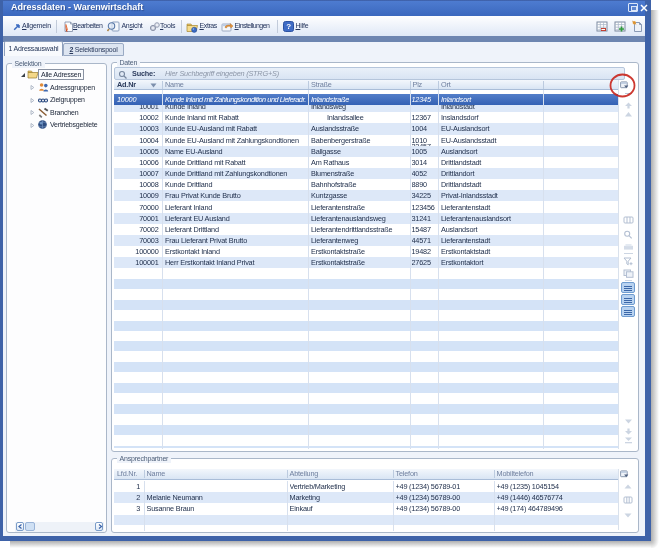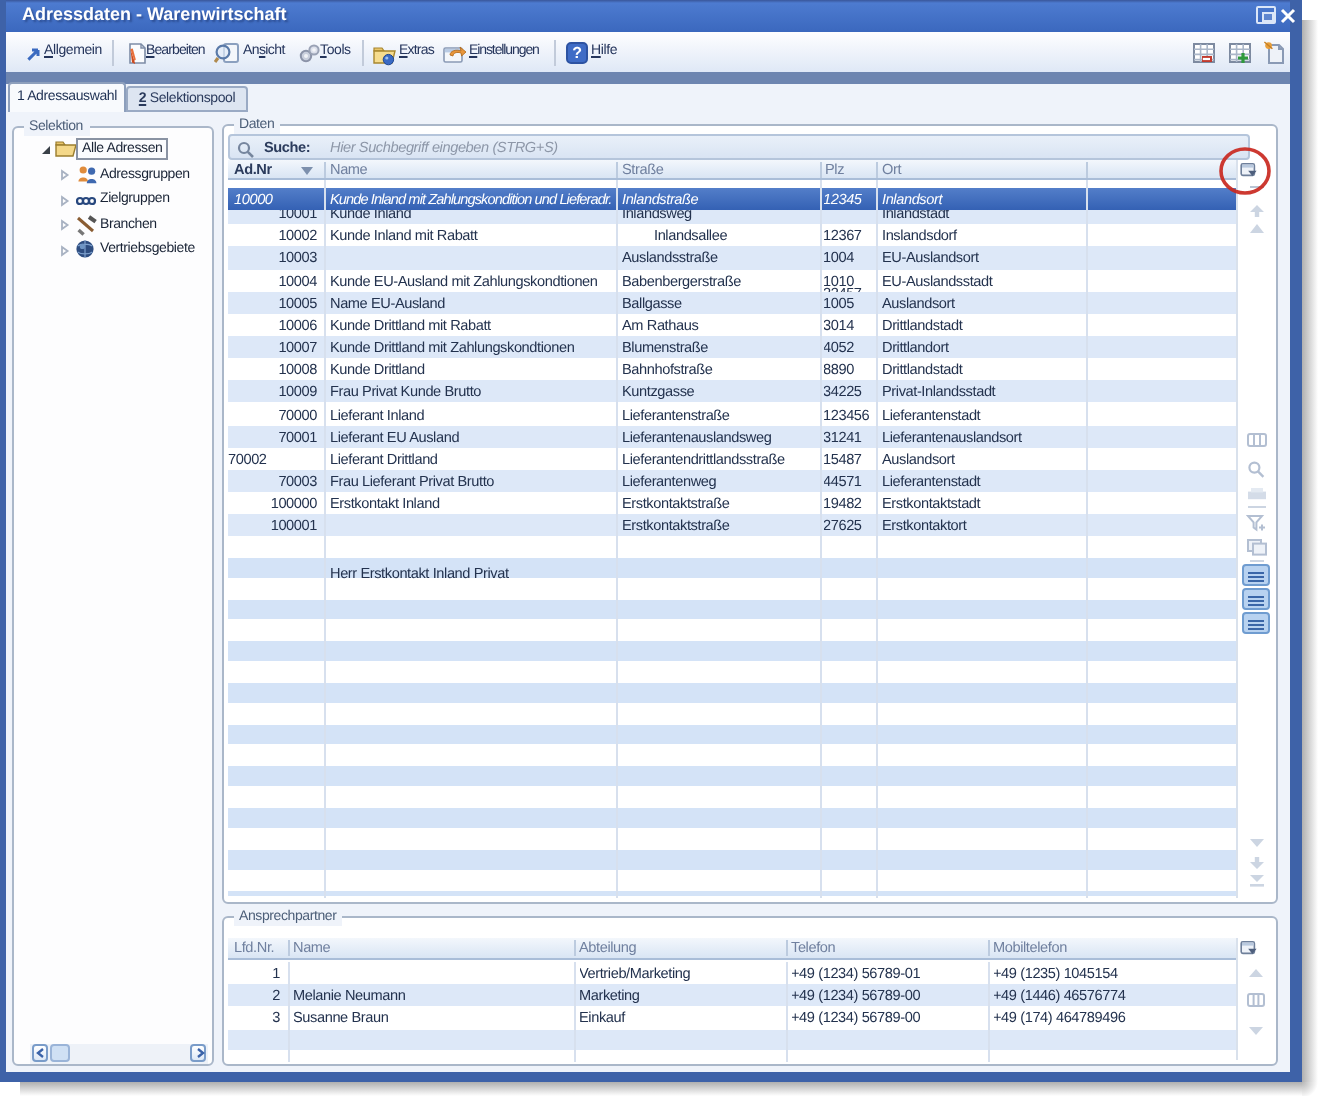--- a/index.html
+++ b/index.html
@@ -248,20 +248,21 @@
 </div>
 <div class="grow" style="top:22.30px;">
 <span class="gc" style="left:0;width:44.5px;text-align:right;">10002</span>
 <span class="gc" style="left:51.0px;width:142.0px;">Kunde Inland mit Rabatt</span>
 <span class="gc" style="left:197.0px;width:97.5px;margin-left:16px;">Inlandsallee</span>
 <span class="gc" style="left:297.5px;width:25.5px;">12367</span>
 <span class="gc" style="left:327.0px;width:100.5px;">Inslandsdorf</span>
 </div>
 <div class="grow alt" style="top:33.45px;">
 <span class="gc" style="left:0;width:44.5px;text-align:right;">10003</span>
+<span class="gc" style="left:51.0px;width:142.0px;">Kunde EU-Ausland mit Rabatt</span>
 <span class="gc" style="left:197.0px;width:97.5px;">Auslandsstraße</span>
 <span class="gc" style="left:297.5px;width:25.5px;">1004</span>
 <span class="gc" style="left:327.0px;width:100.5px;">EU-Auslandsort</span>
 </div>
 <div class="grow" style="top:44.60px;">
 <span class="gc" style="left:0;width:44.5px;text-align:right;">10004</span>
 <span class="gc" style="left:51.0px;width:142.0px;">Kunde EU-Ausland mit Zahlungskondtionen</span>
 <span class="gc" style="left:197.0px;width:97.5px;">Babenbergerstraße</span>
 <span class="gc" style="left:297.5px;width:25.5px;">1010</span>
 <span class="gc" style="left:327.0px;width:100.5px;">EU-Auslandsstadt</span>
@@ -309,21 +310,21 @@
 <span class="gc" style="left:327.0px;width:100.5px;">Lieferantenstadt</span>
 </div>
 <div class="grow alt" style="top:122.65px;">
 <span class="gc" style="left:0;width:44.5px;text-align:right;">70001</span>
 <span class="gc" style="left:51.0px;width:142.0px;">Lieferant EU Ausland</span>
 <span class="gc" style="left:197.0px;width:97.5px;">Lieferantenauslandsweg</span>
 <span class="gc" style="left:297.5px;width:25.5px;">31241</span>
 <span class="gc" style="left:327.0px;width:100.5px;">Lieferantenauslandsort</span>
 </div>
 <div class="grow" style="top:133.80px;">
-<span class="gc" style="left:0;width:44.5px;">70002</span>
+<span class="gc" style="left:0;width:44.5px;text-align:right;">70002</span>
 <span class="gc" style="left:51.0px;width:142.0px;">Lieferant Drittland</span>
 <span class="gc" style="left:197.0px;width:97.5px;">Lieferantendrittlandsstraße</span>
 <span class="gc" style="left:297.5px;width:25.5px;">15487</span>
 <span class="gc" style="left:327.0px;width:100.5px;">Auslandsort</span>
 </div>
 <div class="grow alt" style="top:144.95px;">
 <span class="gc" style="left:0;width:44.5px;text-align:right;">70003</span>
 <span class="gc" style="left:51.0px;width:142.0px;">Frau Lieferant Privat Brutto</span>
 <span class="gc" style="left:197.0px;width:97.5px;">Lieferantenweg</span>
 <span class="gc" style="left:297.5px;width:25.5px;">44571</span>
@@ -331,21 +332,21 @@
 </div>
 <div class="grow" style="top:156.10px;">
 <span class="gc" style="left:0;width:44.5px;text-align:right;">100000</span>
 <span class="gc" style="left:51.0px;width:142.0px;">Erstkontakt Inland</span>
 <span class="gc" style="left:197.0px;width:97.5px;">Erstkontaktstraße</span>
 <span class="gc" style="left:297.5px;width:25.5px;">19482</span>
 <span class="gc" style="left:327.0px;width:100.5px;">Erstkontaktstadt</span>
 </div>
 <div class="grow alt" style="top:167.25px;">
 <span class="gc" style="left:0;width:44.5px;text-align:right;">100001</span>
-<span class="gc" style="left:51.0px;width:142.0px;margin-top:24px;">Herr Erstkontakt Inland Privat</span>
+<span class="gc" style="left:51.0px;width:142.0px;">Herr Erstkontakt Inland Privat</span>
 <span class="gc" style="left:197.0px;width:97.5px;">Erstkontaktstraße</span>
 <span class="gc" style="left:297.5px;width:25.5px;">27625</span>
 <span class="gc" style="left:327.0px;width:100.5px;">Erstkontaktort</span>
 </div>
         <div class="vline" style="left:48px;height:100%;"></div>
         <div class="vline" style="left:194px;height:100%;"></div>
         <div class="vline" style="left:295.5px;height:100%;"></div>
         <div class="vline" style="left:324px;height:100%;"></div>
         <div class="vline" style="left:428.5px;height:100%;"></div>
       </div>

